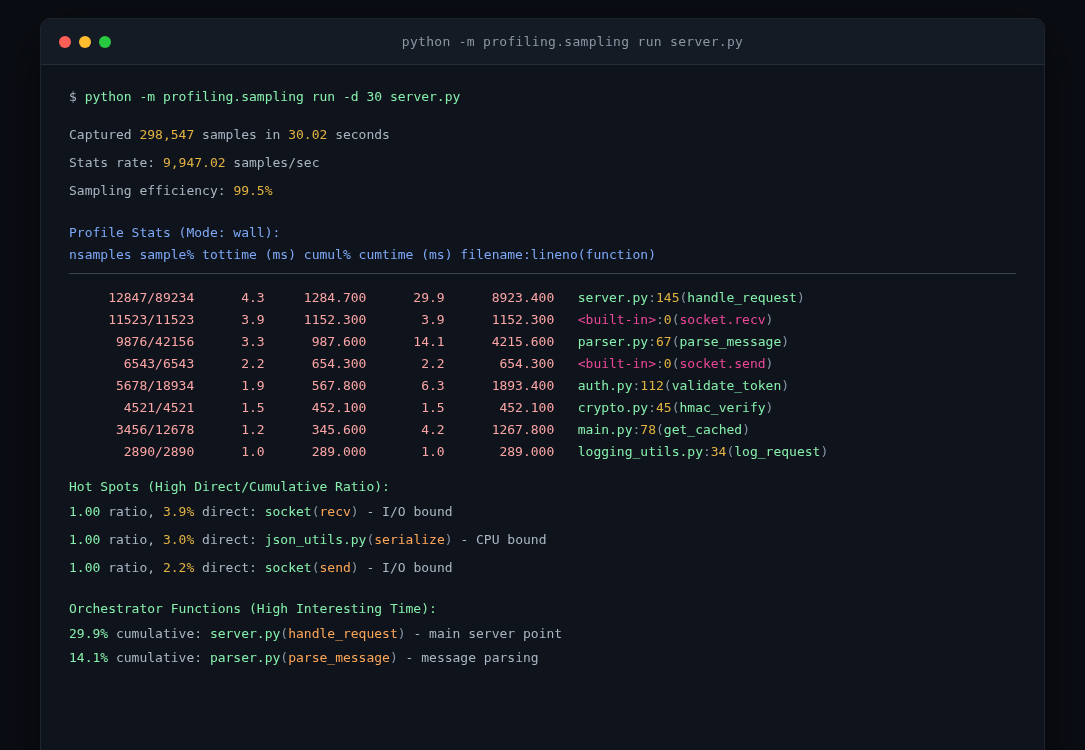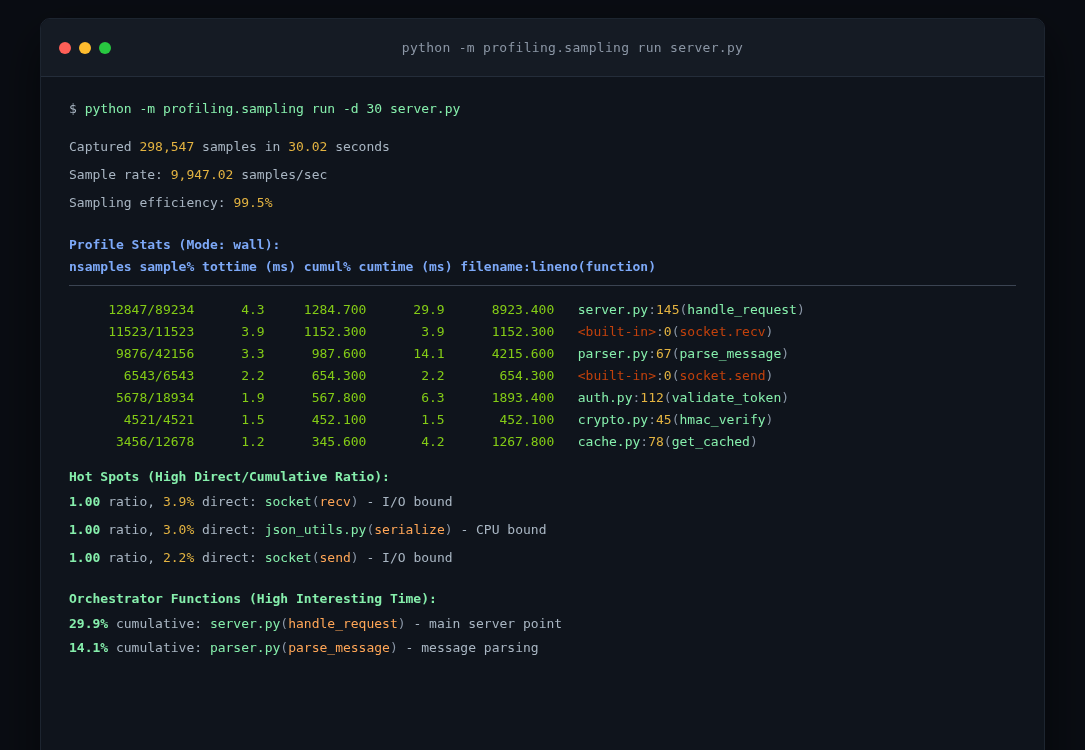--- a/index.html
+++ b/index.html
@@ -1,35 +1,35 @@
 <!DOCTYPE html>
 <html><head>
 <meta charset="utf-8">
 <style>
   *{margin:0;padding:0;box-sizing:border-box}
   html,body{width:1085px;height:750px;overflow:hidden;background:#0a0d13}
   body{font-family:"DejaVu Sans Mono","Liberation Mono",monospace;font-size:13px}
   .window{position:absolute;left:40px;top:18px;width:1005px;height:800px;background:#0f141c;
           border:1px solid #1d2530;border-radius:10px;overflow:hidden;
           box-shadow:0 18px 50px rgba(0,0,0,.55)}
-  .titlebar{height:58px;background:#151b24;border-bottom:1px solid #242d3a;display:flex;align-items:center;padding:0 18px}
+  .titlebar{height:46px;background:#151b24;border-bottom:1px solid #242d3a;display:flex;align-items:center;padding:0 18px}
   .lights{display:flex;gap:8px;width:60px;flex:none}
   .light{width:12px;height:12px;border-radius:50%;display:inline-block;cursor:pointer}
   .title{flex:1;text-align:center;color:#8b96a5;font-size:13px;letter-spacing:.3px}
   .content{padding:22px 28px 0}
   .line{white-space:pre;line-height:20px;color:#a9b6c3;font-size:13px}
   .fg{color:#a9b6c3}
   .green{color:#86efac}
   .gold{color:#e3b341}
   .orange{color:#ffa657}
-  .cyan{color:#c2410c}
+  .cyan{color:#ec4899}
   .blue{color:#7da9f8}
-  .num{color:#84cc16}
+  .num{color:#fca5a5}
   .punct{color:#8a96a6}
-  .bold{font-weight:bold}
+  .bold{font-weight:normal}
   .l-captured{margin-top:18px}
   .l-rate{margin-top:8px}
   .l-eff{margin-top:8px}
   .l-stats-head{margin-top:22px}
   .l-thead{margin-top:2px}
   .rule{margin-top:8px;border-top:1px solid #3b4452;height:0}
   .rows{margin-top:13px}
   .rows .line{line-height:22px}
   .l-summary{margin-top:25px}
   .l-hot-head{margin-top:14px}
@@ -47,33 +47,34 @@
     <div class="lights">
         <span class="light" style="background: rgb(255, 95, 87);"></span>
         <span class="light" style="background: rgb(254, 188, 46);"></span>
         <span class="light" style="background: rgb(40, 200, 64);"></span>
       </div>
     <div class="title">python -m profiling.sampling run server.py</div>
   </div>
   <div class="content">
     <div class="line"><span class="fg">$ </span><span class="green">python -m profiling.sampling run -d 30 server.py</span></div>
     <div class="line l-captured"><span class="fg">Captured </span><span class="gold">298,547</span><span class="fg"> samples in </span><span class="gold">30.02</span><span class="fg"> seconds</span></div>
-    <div class="line l-rate"><span class="fg">Sample rate: </span><span class="gold">9,947.02</span><span class="fg"> samples/sec</span></div>
+    <div class="line l-rate"><span class="fg">Stats rate: </span><span class="gold">9,947.02</span><span class="fg"> samples/sec</span></div>
     <div class="line l-eff"><span class="fg">Sampling efficiency: </span><span class="gold">99.5%</span></div>
     <div class="line l-stats-head blue bold">Profile Stats (Mode: wall):</div>
     <div class="line l-thead blue bold">nsamples sample% tottime (ms) cumul% cumtime (ms) filename:lineno(function)</div>
     <div class="rule"></div>
     <div class="rows">
         <div class="line"><span class="num">     12847/89234      4.3     1284.700      29.9      8923.400   </span><span class="green">server.py</span><span class="punct">:</span><span class="gold">145</span><span class="punct">(</span><span class="green">handle_request</span><span class="punct">)</span></div>
         <div class="line"><span class="num">     11523/11523      3.9     1152.300       3.9      1152.300   </span><span class="cyan">&lt;built-in&gt;</span><span class="punct">:</span><span class="gold">0</span><span class="punct">(</span><span class="cyan">socket.recv</span><span class="punct">)</span></div>
         <div class="line"><span class="num">      9876/42156      3.3      987.600      14.1      4215.600   </span><span class="green">parser.py</span><span class="punct">:</span><span class="gold">67</span><span class="punct">(</span><span class="green">parse_message</span><span class="punct">)</span></div>
         <div class="line"><span class="num">       6543/6543      2.2      654.300       2.2       654.300   </span><span class="cyan">&lt;built-in&gt;</span><span class="punct">:</span><span class="gold">0</span><span class="punct">(</span><span class="cyan">socket.send</span><span class="punct">)</span></div>
         <div class="line"><span class="num">      5678/18934      1.9      567.800       6.3      1893.400   </span><span class="green">auth.py</span><span class="punct">:</span><span class="gold">112</span><span class="punct">(</span><span class="green">validate_token</span><span class="punct">)</span></div>
         <div class="line"><span class="num">       4521/4521      1.5      452.100       1.5       452.100   </span><span class="green">crypto.py</span><span class="punct">:</span><span class="gold">45</span><span class="punct">(</span><span class="green">hmac_verify</span><span class="punct">)</span></div>
-        <div class="line"><span class="num">      3456/12678      1.2      345.600       4.2      1267.800   </span><span class="green">cache.py</span><span class="punct">:</span><span class="gold">78</span><span class="punct">(</span><span class="green">get_cached</span><span class="punct">)</span></div>
+        <div class="line"><span class="num">      3456/12678      1.2      345.600       4.2      1267.800   </span><span class="green">main.py</span><span class="punct">:</span><span class="gold">78</span><span class="punct">(</span><span class="green">get_cached</span><span class="punct">)</span></div>
+        <div class="line"><span class="num">       2890/2890      1.0      289.000       1.0       289.000   </span><span class="green">logging_utils.py</span><span class="punct">:</span><span class="gold">34</span><span class="punct">(</span><span class="green">log_request</span><span class="punct">)</span></div>
       </div>
     <div class="line l-hot-head green bold">Hot Spots (High Direct/Cumulative Ratio):</div>
     <div class="hot-items">
         <div class="line"><span class="green bold">1.00</span><span class="fg"> ratio, </span><span class="gold">3.9%</span><span class="fg"> direct: </span><span class="green">socket</span><span class="punct">(</span><span class="orange">recv</span><span class="punct">)</span><span class="fg"> - I/O bound</span></div>
         <div class="line"><span class="green bold">1.00</span><span class="fg"> ratio, </span><span class="gold">3.0%</span><span class="fg"> direct: </span><span class="green">json_utils.py</span><span class="punct">(</span><span class="orange">serialize</span><span class="punct">)</span><span class="fg"> - CPU bound</span></div>
         <div class="line"><span class="green bold">1.00</span><span class="fg"> ratio, </span><span class="gold">2.2%</span><span class="fg"> direct: </span><span class="green">socket</span><span class="punct">(</span><span class="orange">send</span><span class="punct">)</span><span class="fg"> - I/O bound</span></div>
       </div>
     <div class="line l-orch-head green bold">Orchestrator Functions (High Interesting Time):</div>
     <div class="orch-items">
         <div class="line"><span class="green bold">29.9%</span><span class="fg"> cumulative: </span><span class="green">server.py</span><span class="punct">(</span><span class="orange">handle_request</span><span class="punct">)</span><span class="fg"> - main server point</span></div>

